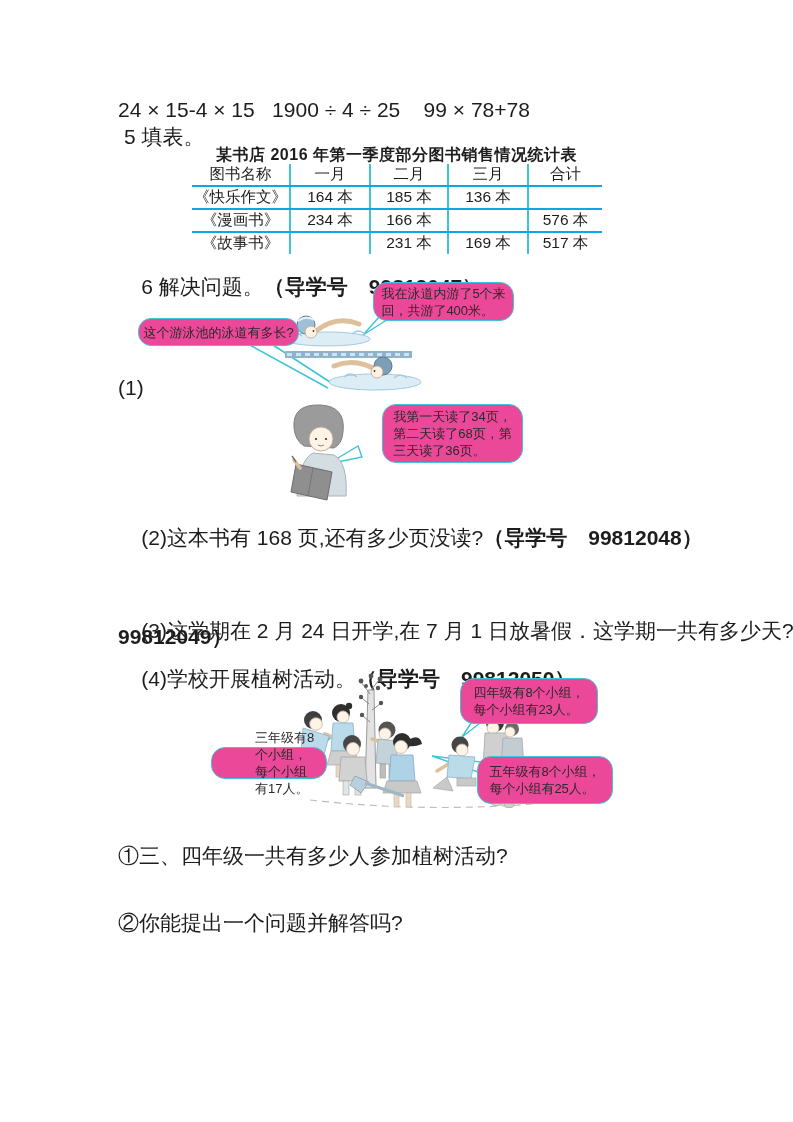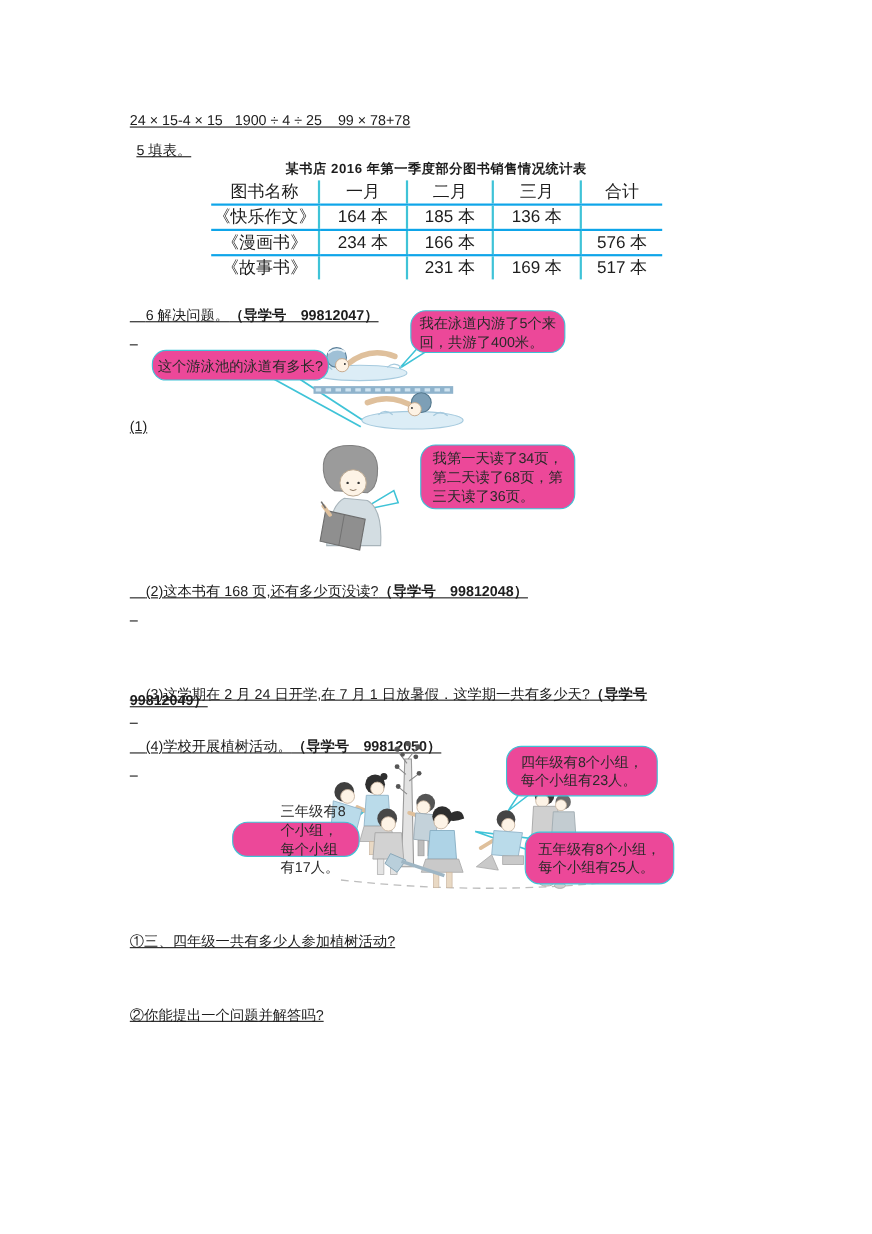--- a/index.html
+++ b/index.html
@@ -1,24 +1,24 @@
 <!DOCTYPE html>
 <html><head>
 <meta charset="utf-8">
 <style>
   html,body { margin:0; padding:0; background:#fff; }
   .page {
     position:relative; width:793px; height:1122px; background:#ffffff;
     font-family:"Liberation Sans", sans-serif; color:#1d1d1d; overflow:hidden;
   }
-  .tline { position:absolute; font-size:13px; line-height:21px; white-space:pre;text-decoration:underline; }
+  .tline { position:absolute; font-size:21px; line-height:21px; white-space:pre; }
   .b { font-weight:bold; }
   .table-title {
     position:absolute; top:145px; left:0; width:793px; text-align:center;
-    font-size:12px; font-weight:bold; letter-spacing:0.5px;
+    font-size:16px; font-weight:bold; letter-spacing:0.5px;
   }
   table.sales {
     position:absolute; left:192px; top:164px; border-collapse:collapse;
     table-layout:fixed;
   }
   table.sales td {
     border-left:2px solid #3fc3d7; text-align:center; vertical-align:middle;
     font-size:15.5px; height:20px; padding:0 2px; white-space:nowrap;
   }
   table.sales tr td:first-child { border-left:none; }

